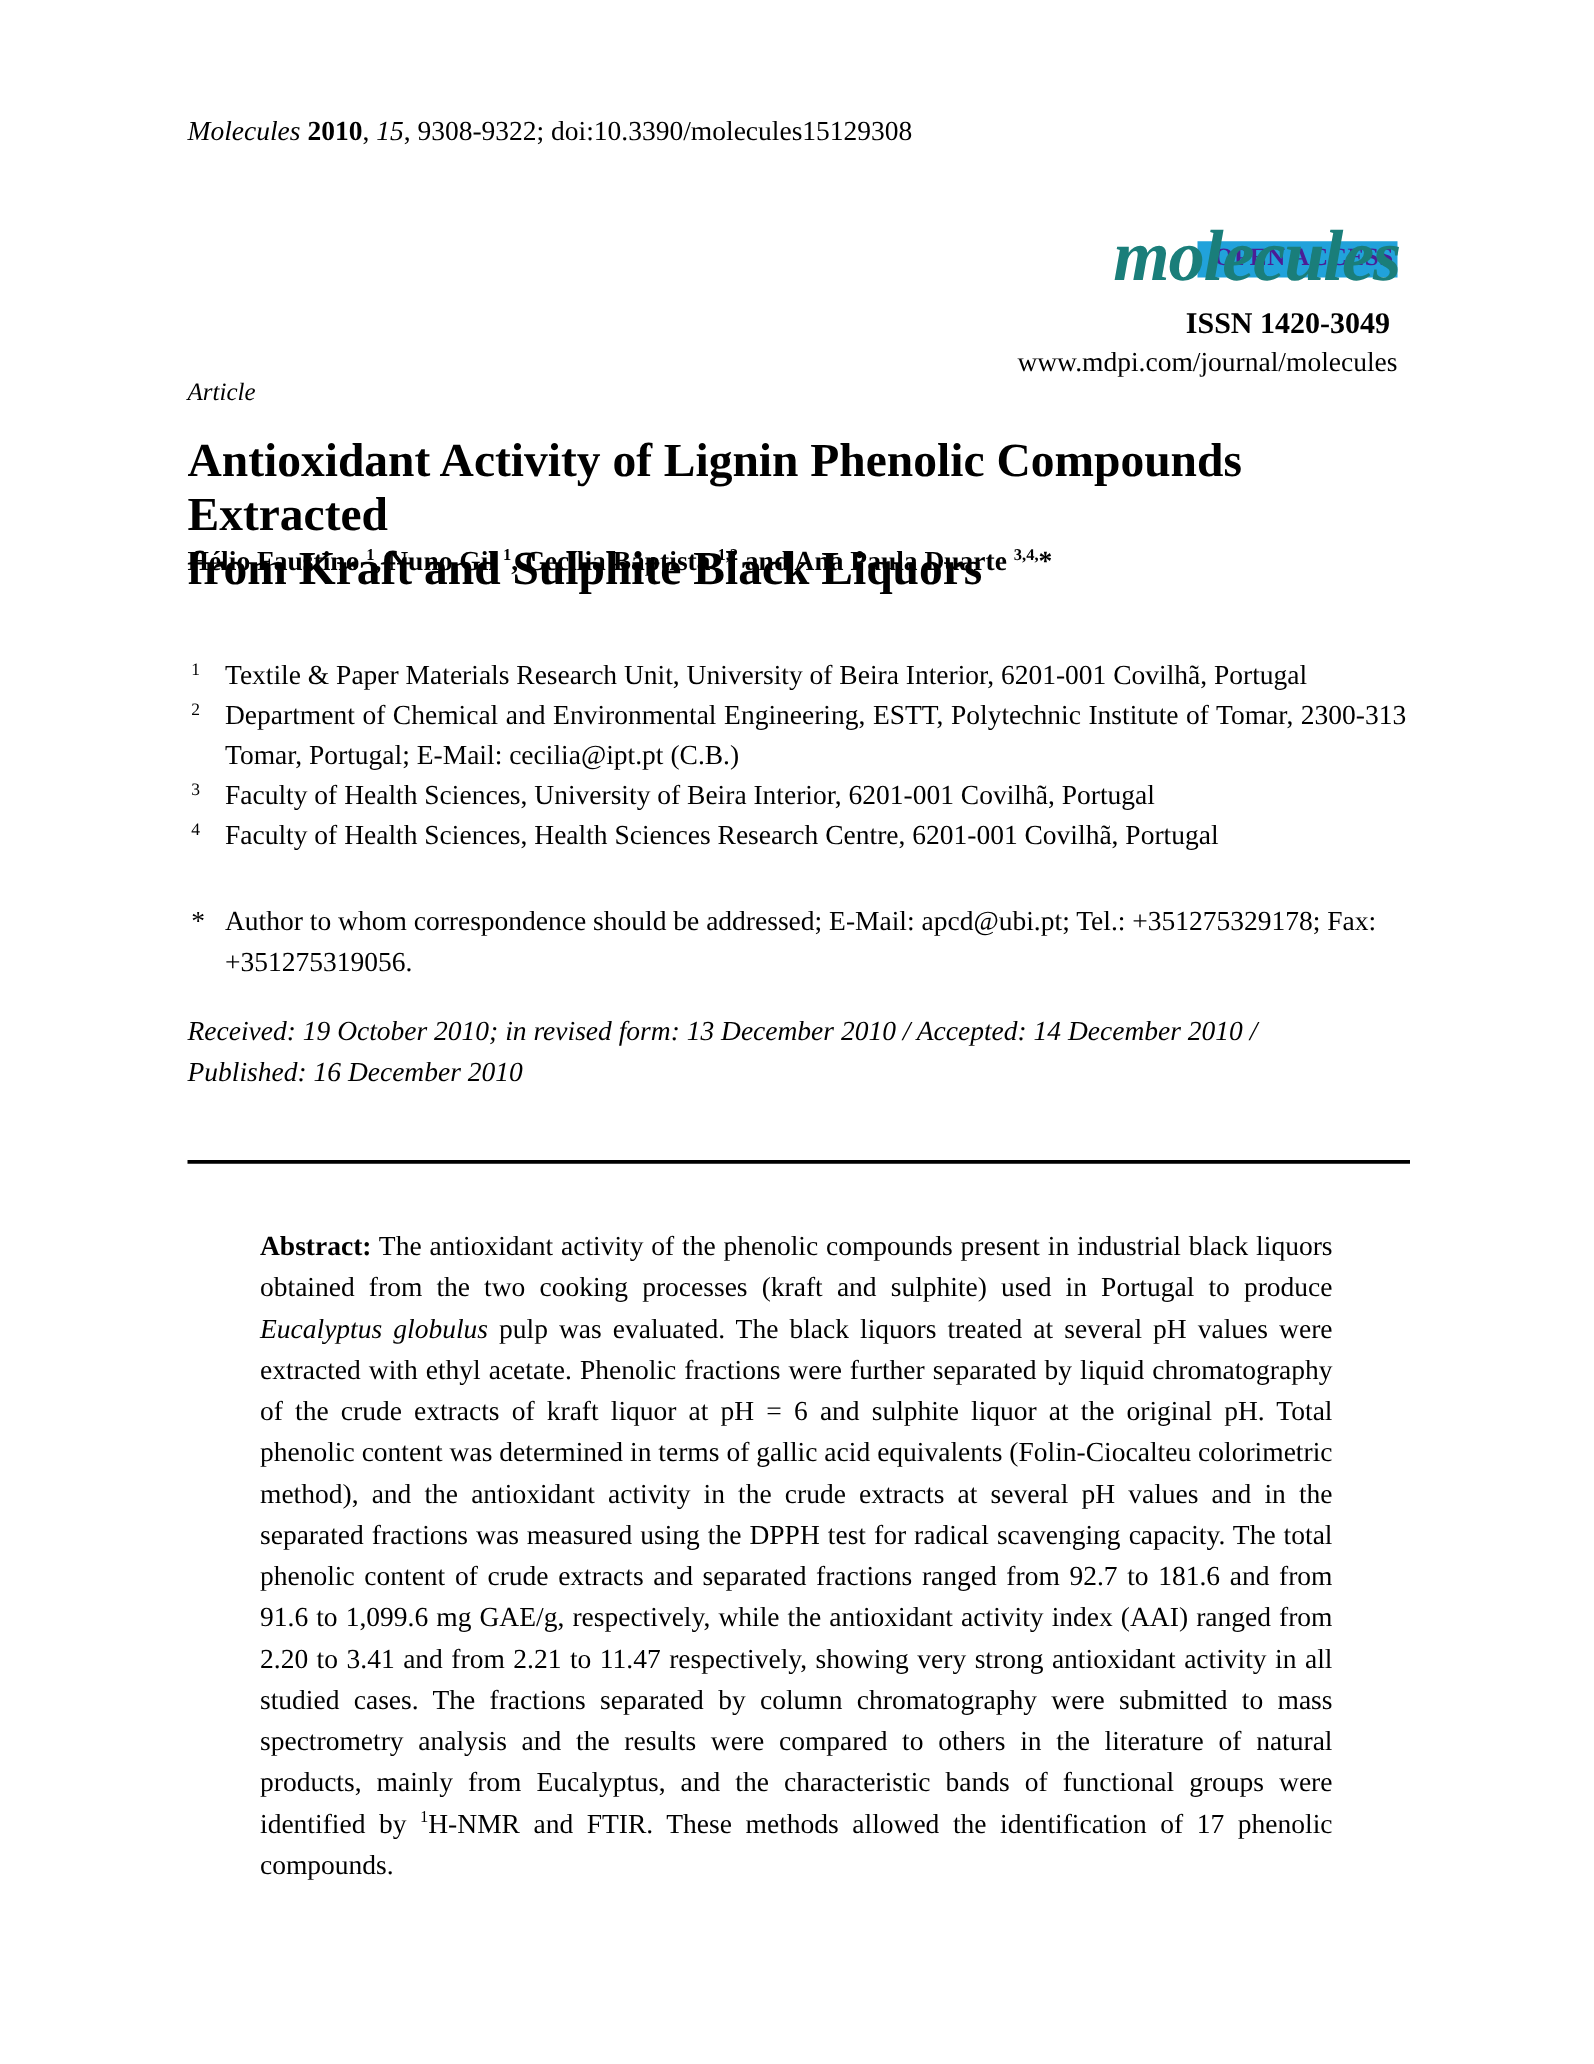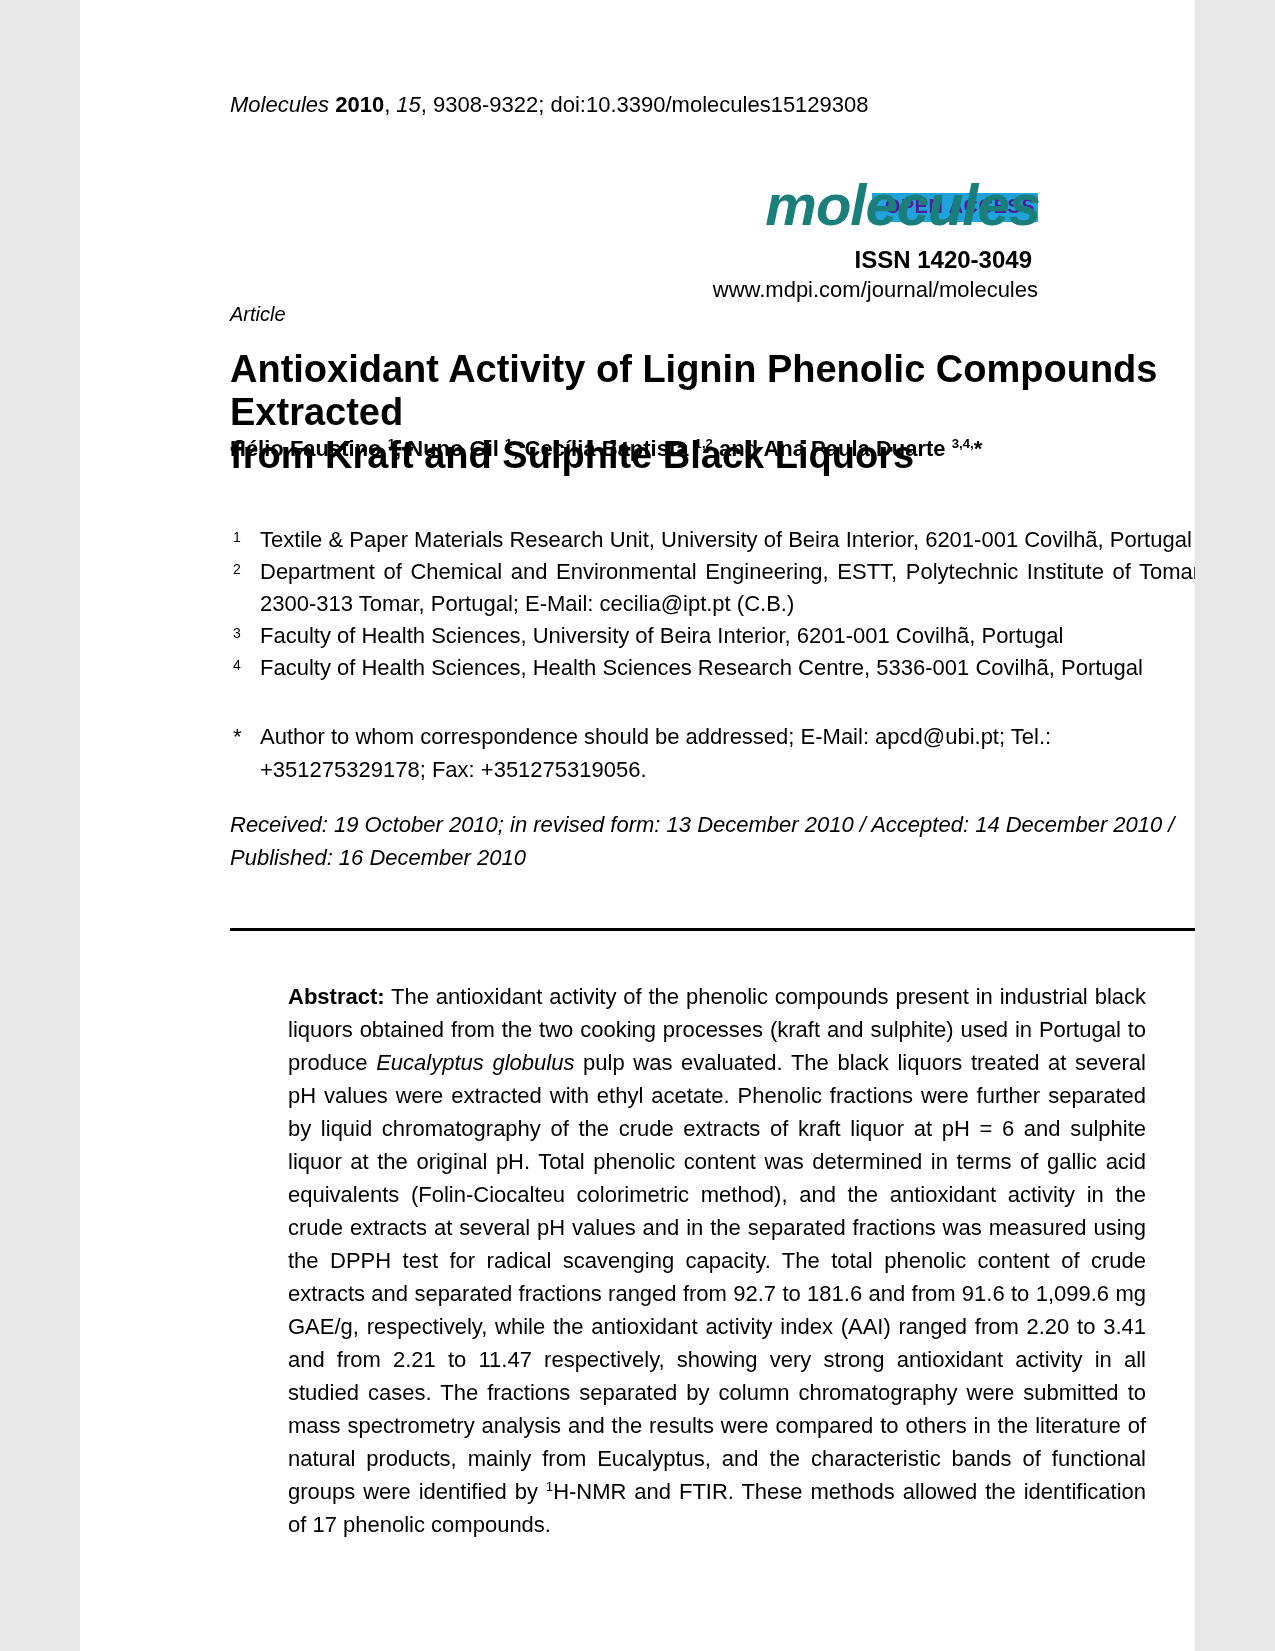--- a/index.html
+++ b/index.html
@@ -1,21 +1,21 @@
 <!DOCTYPE html>
 <html><head>
 <meta charset="utf-8">
 <style>
   html,body { margin:0; padding:0; background:#e8e8e8; }
   .page {
     position:relative;
-    width:1115px; height:1651px;
+    width:1275px; height:1651px;
     margin:0 auto;
     background:#ffffff;
-    font-family:Liberation Sans, sans-serif;
+    font-family:Liberation Serif, serif;
     color:#000;
     overflow:hidden;
   }
   .citation { position:absolute; left:150px; top:92px; font-size:22px; }
   .badge {
     position:absolute; right:157px; top:152px;
     background:#21a2db; color:#4c1d95;
     font-weight:bold; font-size:20px;
     padding:2px 3px 4px 13px; letter-spacing:0.5px;margin-top:41px;
   }
@@ -80,21 +80,21 @@
     <div class="aff-item">
       <span class="aff-marker">2</span>
       <span class="aff-text">Department of Chemical and Environmental Engineering, ESTT, Polytechnic Institute of Tomar, 2300-313 Tomar, Portugal; E-Mail: cecilia@ipt.pt (C.B.)</span>
     </div>
     <div class="aff-item">
       <span class="aff-marker">3</span>
       <span class="aff-text">Faculty of Health Sciences, University of Beira Interior, 6201-001 Covilhã, Portugal</span>
     </div>
     <div class="aff-item">
       <span class="aff-marker">4</span>
-      <span class="aff-text">Faculty of Health Sciences, Health Sciences Research Centre, 5336-001 Covilhã, Portugal</span>
+      <span class="aff-text">Faculty of Health Sciences, Health Sciences Research Centre, 6201-001 Covilhã, Portugal</span>
     </div>
   </div>
 
   <div class="correspondence">
     <span class="corr-marker">*</span>
     <span>Author to whom correspondence should be addressed; E-Mail: apcd@ubi.pt; Tel.: +351275329178; Fax: +351275319056.</span>
   </div>
 
   <div class="dates">
     <div>Received: 19 October 2010; in revised form: 13 December 2010 / Accepted: 14 December 2010 /</div>

